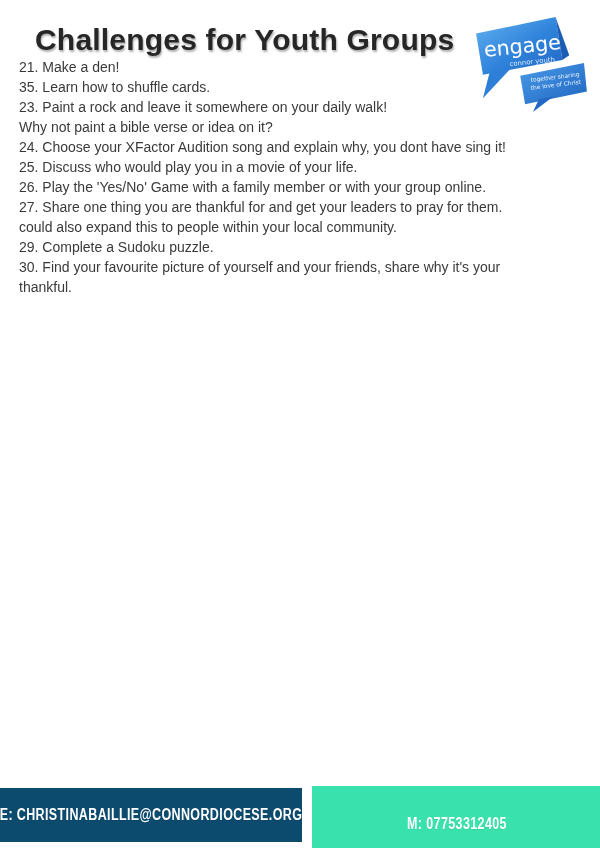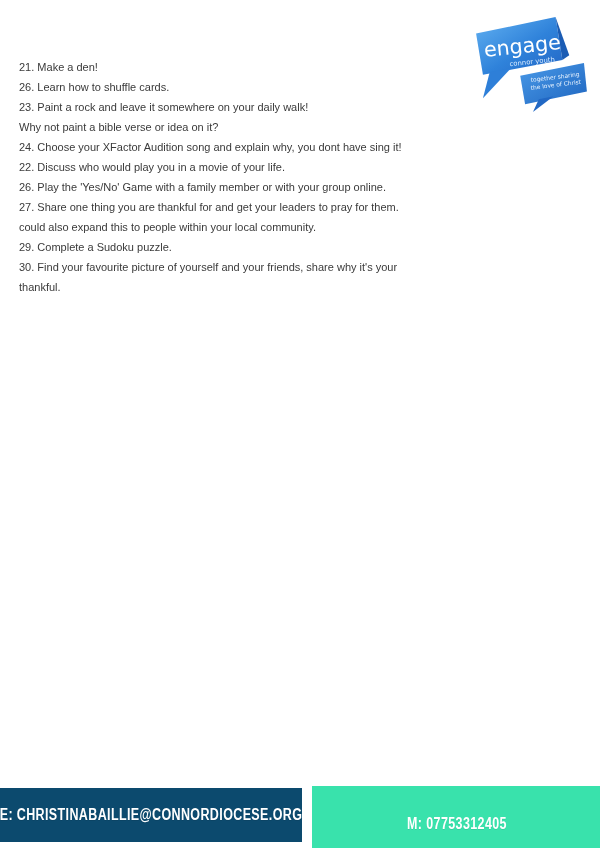--- a/index.html
+++ b/index.html
@@ -9,40 +9,41 @@
   }
   .page-title{
     position:absolute;left:35px;top:22px;margin:0;
     font-size:30px;line-height:36px;font-weight:700;color:#262626;
     letter-spacing:.2px;white-space:nowrap;
     text-shadow:1px 2px 2px rgba(80,80,80,.45);
   }
   .logo{position:absolute;left:472px;top:12px;width:118px;height:102px;}
   .challenge-list{
     position:absolute;left:19px;top:57px;width:566px;
-    font-size:11px;line-height:20px;color:#3a3a3a;
+    font-size:14px;line-height:20px;color:#3a3a3a;
   }
   .challenge-line{white-space:nowrap;height:20px;}
   .footer-block{
     position:absolute;display:flex;align-items:center;justify-content:center;
   }
   .footer-email{left:0;top:788px;width:302px;height:54px;background:#0c4a6e;}
   .footer-mobile{left:312px;top:786px;width:290px;height:76px;background:#39e2ac;}
   .footer-text{
     color:#ffffff;font-weight:700;font-size:16px;letter-spacing:.5px;
     transform:scaleX(.78);transform-origin:center;white-space:nowrap;
     text-shadow:0 1px 0 rgba(0,0,0,.08);
   }
   .logo-text{font-family:"DejaVu Sans",sans-serif;}
 </style>
 </head>
 <body>
 
 <div id="canvas">
 
+  <h1 class="page-title">Challenges for Youth Groups</h1>
 
   <div class="logo">
     <svg width="118" height="102" viewBox="0 0 120 104">
       <defs>
         <linearGradient id="gBig" x1="0" y1="0" x2="1" y2="1">
           <stop offset="0" stop-color="#63b2f2"></stop>
           <stop offset="0.55" stop-color="#2f82da"></stop>
           <stop offset="1" stop-color="#2265c4"></stop>
         </linearGradient>
         <linearGradient id="gSmall" x1="0" y1="0" x2="1" y2="1">
@@ -59,25 +60,25 @@
 
       <polygon points="49,65 114,52 117,81 54,94" fill="url(#gSmall)"></polygon>
       <polygon points="68,89 62,102 83,86" fill="#2268c4"></polygon>
       <text class="logo-text" x="60" y="69" font-size="6" fill="#eaf4ff" transform="rotate(-7 80 70)">together sharing</text>
       <text class="logo-text" x="60" y="77" font-size="6" fill="#eaf4ff" transform="rotate(-7 80 78)">the love of Christ</text>
     </svg>
   </div>
 
   <div class="challenge-list">
     <div class="challenge-line">21. Make a den!</div>
-    <div class="challenge-line">26. Learn how to shuffle cards.</div>
+    <div class="challenge-line">35. Learn how to shuffle cards.</div>
     <div class="challenge-line">23. Paint a rock and leave it somewhere on your daily walk!</div>
     <div class="challenge-line">Why not paint a bible verse or idea on it?</div>
     <div class="challenge-line">24. Choose your XFactor Audition song and explain why, you dont have sing it!</div>
-    <div class="challenge-line">22. Discuss who would play you in a movie of your life.</div>
+    <div class="challenge-line">25. Discuss who would play you in a movie of your life.</div>
     <div class="challenge-line">26. Play the 'Yes/No' Game with a family member or with your group online.</div>
     <div class="challenge-line">27. Share one thing you are thankful for and get your leaders to pray for them.</div>
     <div class="challenge-line">could also expand this to people within your local community.</div>
     <div class="challenge-line">29. Complete a Sudoku puzzle.</div>
     <div class="challenge-line">30. Find your favourite picture of yourself and your friends, share why it's your</div>
     <div class="challenge-line">thankful.</div>
   </div>
 
   <div class="footer-block footer-email">
     <span class="footer-text">E: CHRISTINABAILLIE@CONNORDIOCESE.ORG</span>

